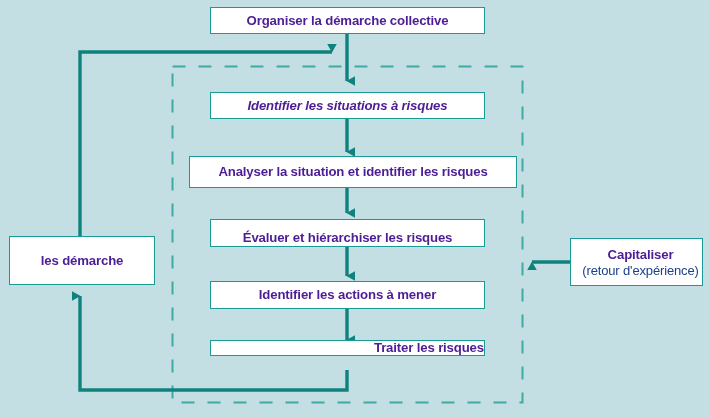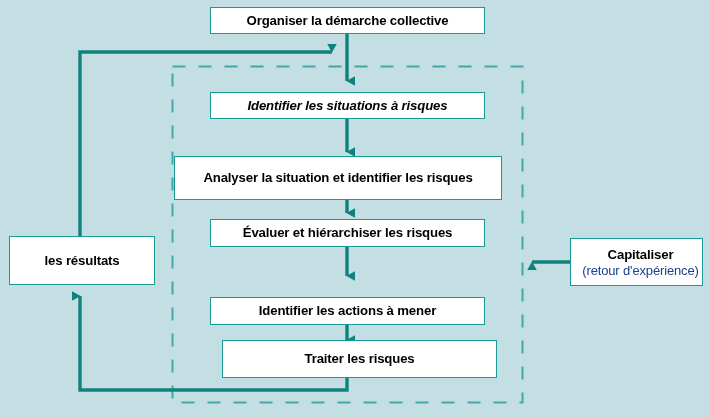--- a/index.html
+++ b/index.html
@@ -28,21 +28,21 @@
     background: #ffffff;
     border: 1.6px solid #1a9a96;
     display: flex;
     flex-direction: column;
     align-items: center;
     justify-content: center;
     text-align: center;
     z-index: 5;
   }
   .node .title {
-    color: #000000;
+    color: #4c1d95;
     font-weight: bold;
     font-size: 13.2px;
     line-height: 16px;
     letter-spacing: -0.15px;
     white-space: nowrap;
   }
   .node .sub {
     color: #1b3f8f;
     font-weight: normal;
     font-size: 13px;
@@ -89,38 +89,38 @@
   </svg>
 
   <div class="node" style="left:210px; top:7px; width:275px; height:27px;">
     <span class="title">Organiser la démarche collective</span>
   </div>
 
   <div class="node" style="left:210px; top:92px; width:275px; height:27px;font-style:italic;">
     <span class="title">Identifier les situations à risques</span>
   </div>
 
-  <div class="node" style="left:174px; top:156px; width:328px; height:44px;">
+  <div class="node" style="left:189px; top:156px; width:328px; height:32px;">
     <span class="title">Analyser la situation et identifier les risques</span>
   </div>
 
-  <div class="node" style="left:210px; top:219px; width:275px; height:28px;">
+  <div class="node" style="left:210px; top:219px; width:275px; height:28px;justify-content:flex-end;">
     <span class="title">Évaluer et hiérarchiser les risques</span>
   </div>
 
-  <div class="node" style="left:210px; top:281px; width:275px; height:28px;margin-top:16px;">
+  <div class="node" style="left:210px; top:281px; width:275px; height:28px;">
     <span class="title">Identifier les actions à mener</span>
   </div>
 
-  <div class="node" style="left:222px; top:340px; width:275px; height:38px;">
+  <div class="node" style="left:210px; top:340px; width:275px; height:16px;align-items:flex-end;">
     <span class="title">Traiter les risques</span>
   </div>
 
   <div class="node two-line" style="left:9px; top:236px; width:146px; height:49px;">
-    <span class="title">les résultats</span>
+    <span class="title">les démarche</span>
   </div>
 
   <div class="node two-line" style="left:570px; top:238px; width:133px; height:48px;padding-left:8px;">
     <span class="title">Capitaliser</span>
     <span class="sub">(retour d'expérience)</span>
   </div>
 
 </div>
 
 </body></html>

